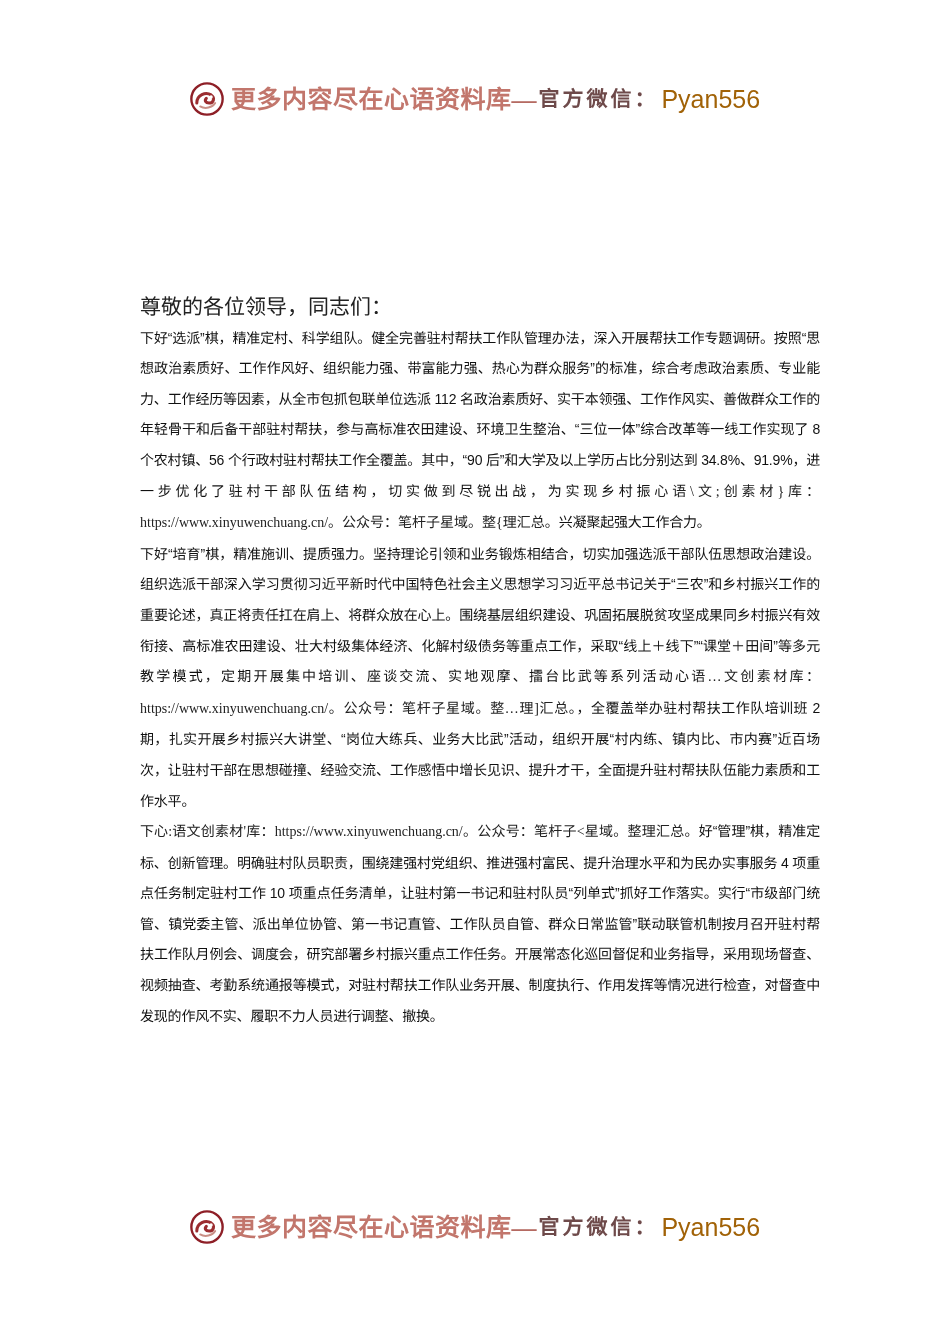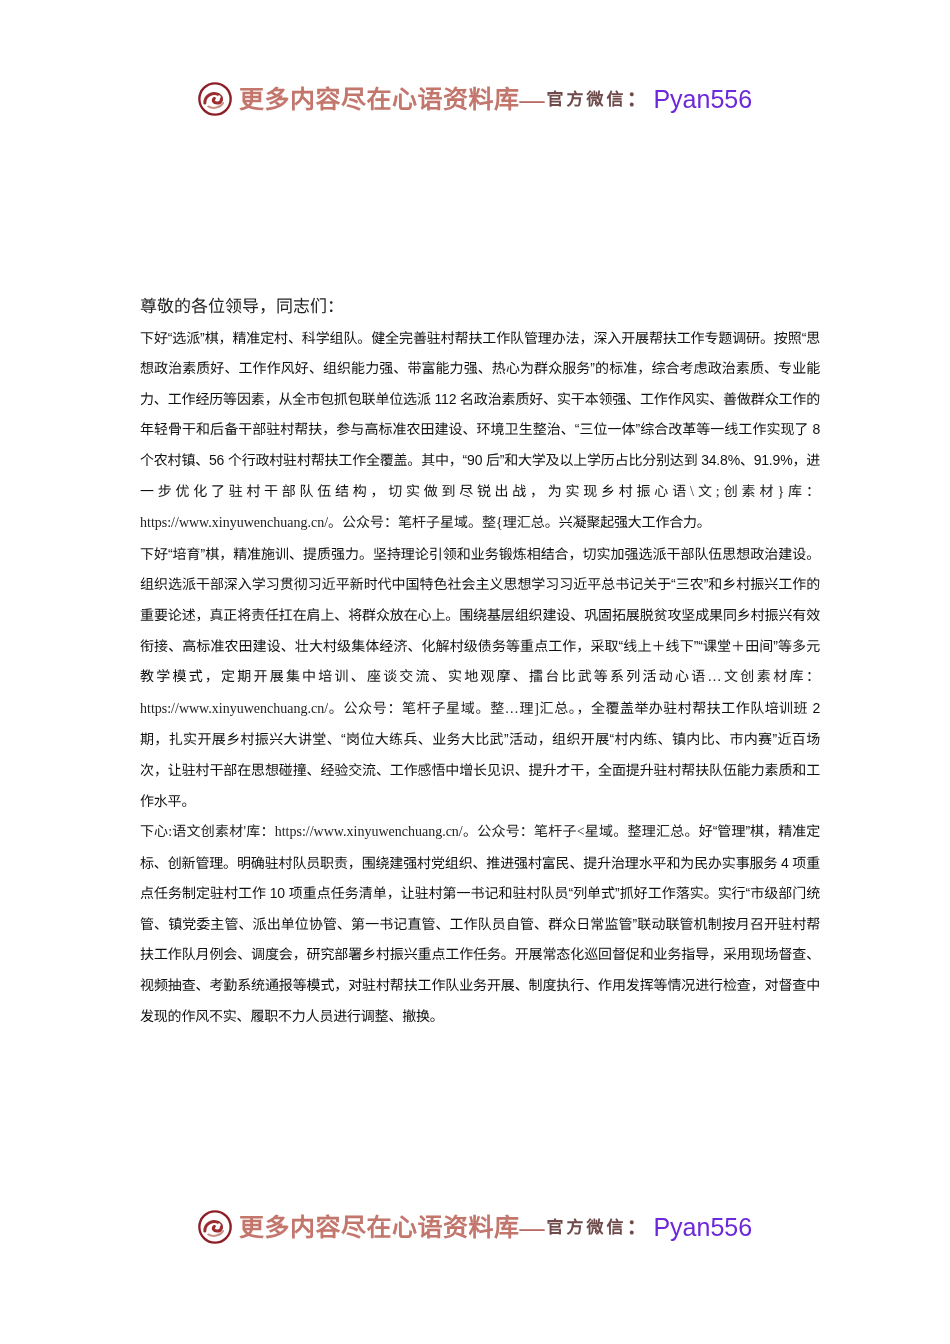--- a/index.html
+++ b/index.html
@@ -54,39 +54,39 @@
   }
   .banner-text-dash {
     font-family: "Liberation Serif", "DejaVu Serif", serif;
     font-size: 25px;
     font-weight: 700;
     color: #b56a62;
     line-height: 1;
   }
   .banner-text-sub {
     font-family: "Liberation Serif", "DejaVu Serif", serif;
-    font-size: 17px;
+    font-size: 21px;
     font-weight: 700;
     color: #6e4a4a;
     letter-spacing: 3px;
     line-height: 1;
     margin-left: 2px;
   }
   .banner-text-colon {
     font-family: "Liberation Serif", "DejaVu Serif", serif;
     font-size: 21px;
     font-weight: 700;
     color: #6e4a4a;
     line-height: 1;
   }
   .banner-text-id {
     font-family: "Liberation Sans", "DejaVu Sans", sans-serif;
     font-size: 25px;
     font-weight: 400;
-    color: #6d28d9;
+    color: #a16207;
     letter-spacing: 0px;
     line-height: 1;
     margin-left: 6px;
   }
 
   
   .doc-title {
     position: absolute;
     top: 148px;
     left: 140px;
@@ -107,21 +107,21 @@
     left: 140px;
     width: 680px;
   }
 
   .para {
     margin: 0;
     padding: 0;
     text-align: justify;
     text-justify: inter-ideograph;
     color: #161616;
-    font-size: 17px;
+    font-size: 21px;
     line-height: 30.6px;
     letter-spacing: 0px;
   }
 
   
   .para.serif {
     font-family: "Liberation Serif", "DejaVu Serif", serif;
     color: #222222;
   }
   

